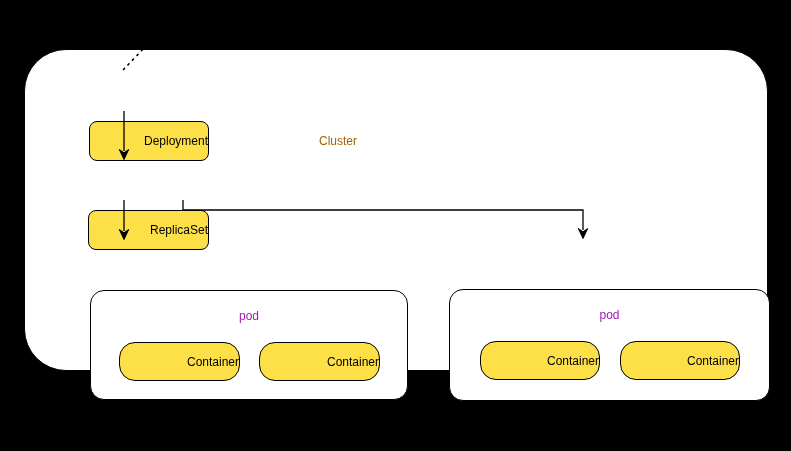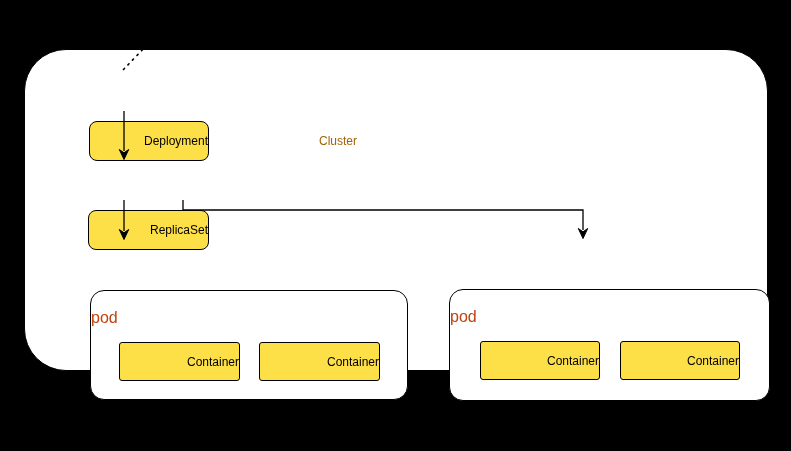--- a/index.html
+++ b/index.html
@@ -58,25 +58,26 @@
     border-radius: 14px;
     box-sizing: border-box;
   }
   .pod-1 { left: 65px;  top: 240px; width: 318px; height: 110px; }
   .pod-2 { left: 424px; top: 239px; width: 321px; height: 112px; }
   .pod-label {
     position: absolute;
     left: 0;
     top: 18px;
     width: 100%;
-    font-size: 16px;
-    color: #c2410c;
+    text-align: center;
+    font-size: 12px;
+    color: #a21caf;
   }
   .container-node {
-    border-radius: 3px;
+    border-radius: 16px;
     width: 121px;
     height: 39px;
   }
   .pod-1 .c1 { left: 28px;  top: 51px; }
   .pod-1 .c2 { left: 168px; top: 51px; }
   .pod-2 .c1 { left: 30px;  top: 51px; width: 120px; }
   .pod-2 .c2 { left: 170px; top: 51px; width: 120px; }
   .edges {
     position: absolute;
     left: 0;

